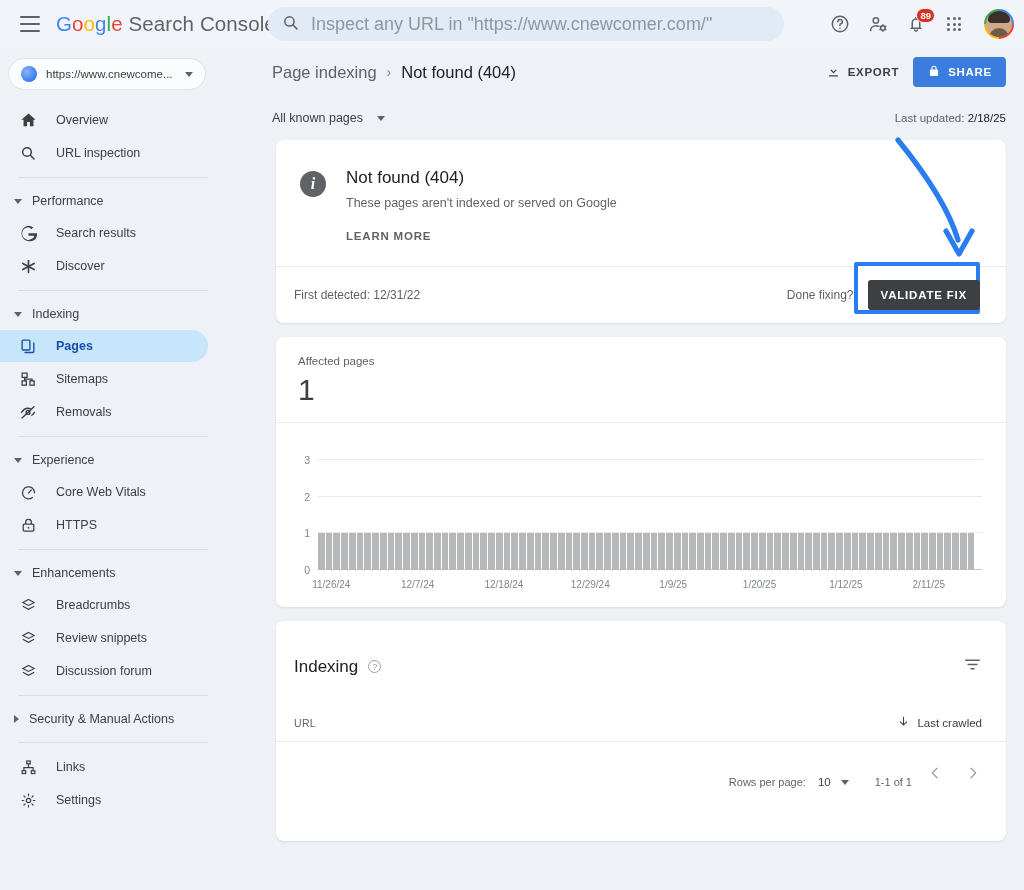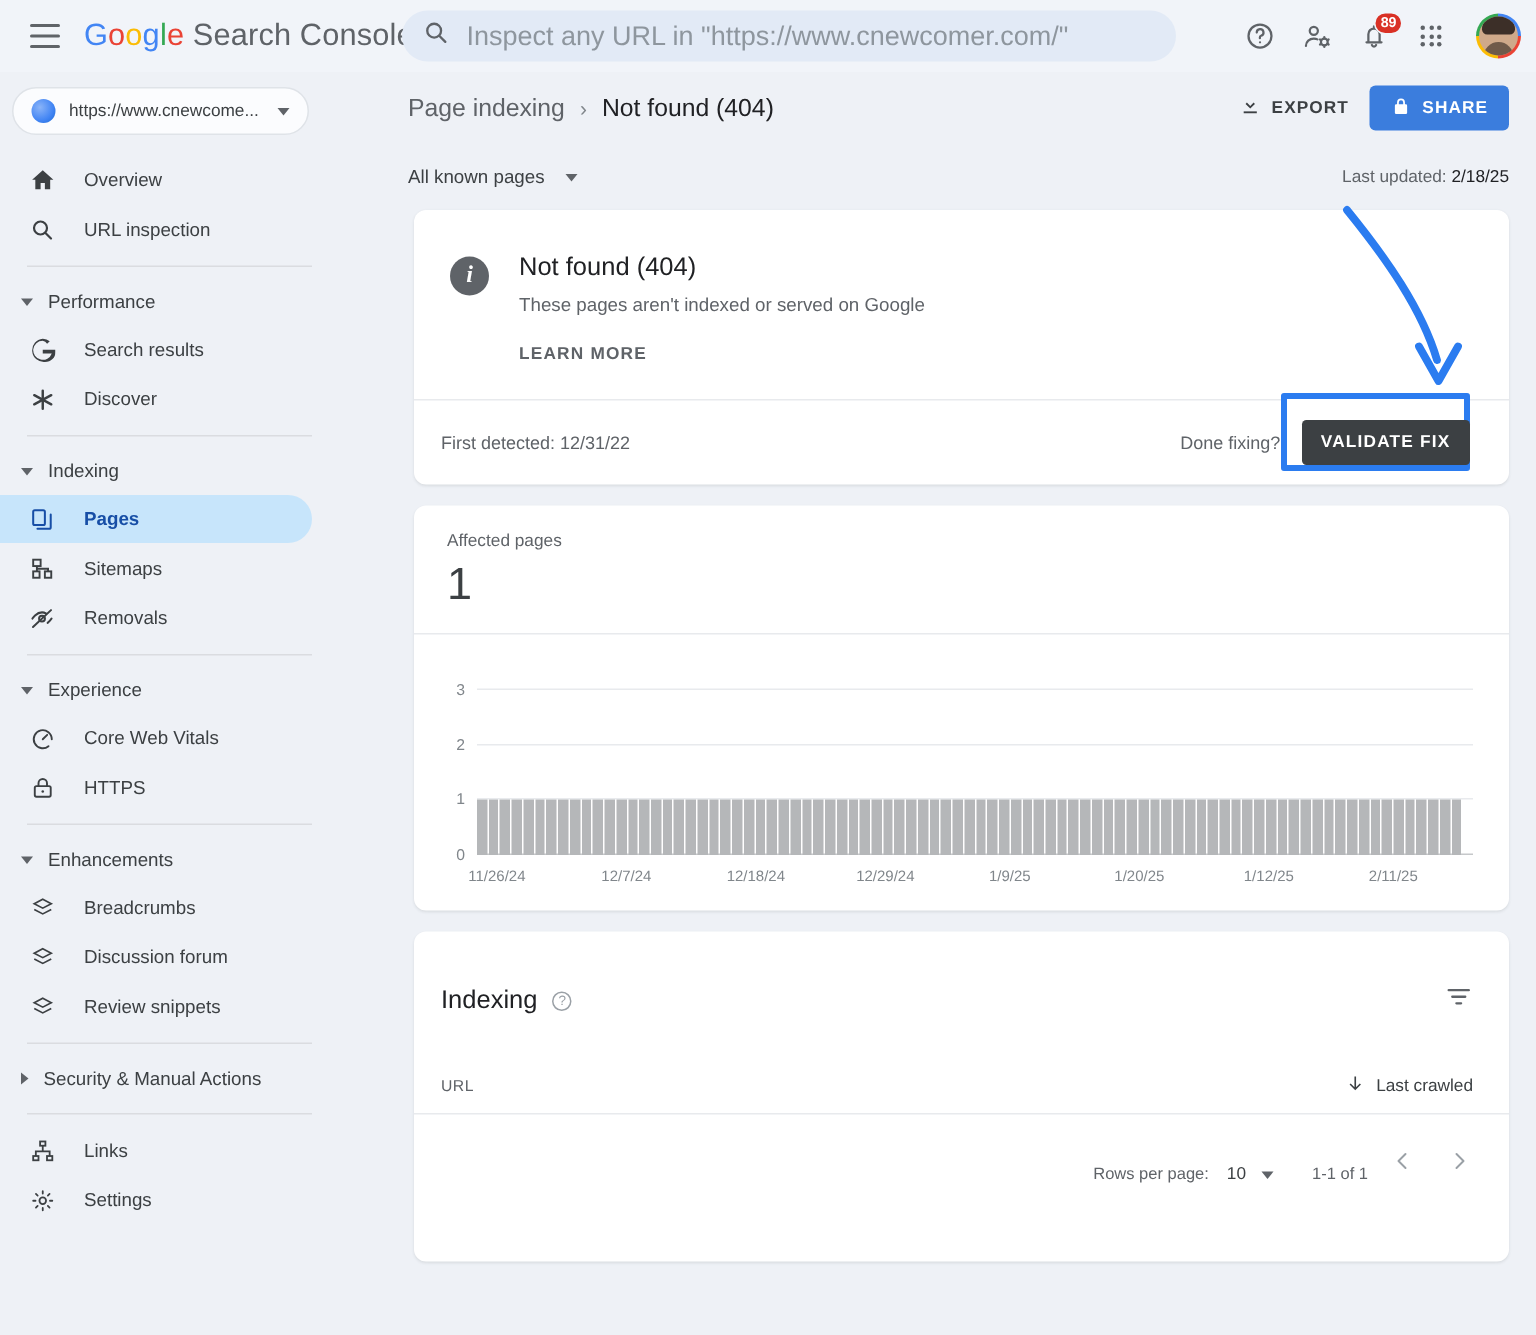--- a/index.html
+++ b/index.html
@@ -393,31 +393,31 @@
       <span class="nlabel">Breadcrumbs</span>
     </div>
 
     <div class="nav-item">
       <span class="nico">
         <svg width="17" height="17" viewBox="0 0 24 24" fill="none" stroke="currentColor" stroke-width="1.6">
           <path d="M12 3.5l8 4.2-8 4.2-8-4.2z"></path>
             <path d="M4 13.1l8 4.2 8-4.2"></path>
         </svg>
       </span>
-      <span class="nlabel">Discussion forum</span>
+      <span class="nlabel">Review snippets</span>
     </div>
 
     <div class="nav-item">
       <span class="nico">
         <svg width="17" height="17" viewBox="0 0 24 24" fill="none" stroke="currentColor" stroke-width="1.6">
           <path d="M12 3.5l8 4.2-8 4.2-8-4.2z"></path>
             <path d="M4 13.1l8 4.2 8-4.2"></path>
         </svg>
       </span>
-      <span class="nlabel">Review snippets</span>
+      <span class="nlabel">Discussion forum</span>
     </div>
 
     <div class="nav-sep"></div>
 
     <div class="nav-group">
       <span class="tri collapsed"></span>
       <span>Security &amp; Manual Actions</span>
     </div>
 
     <div class="nav-sep"></div>

